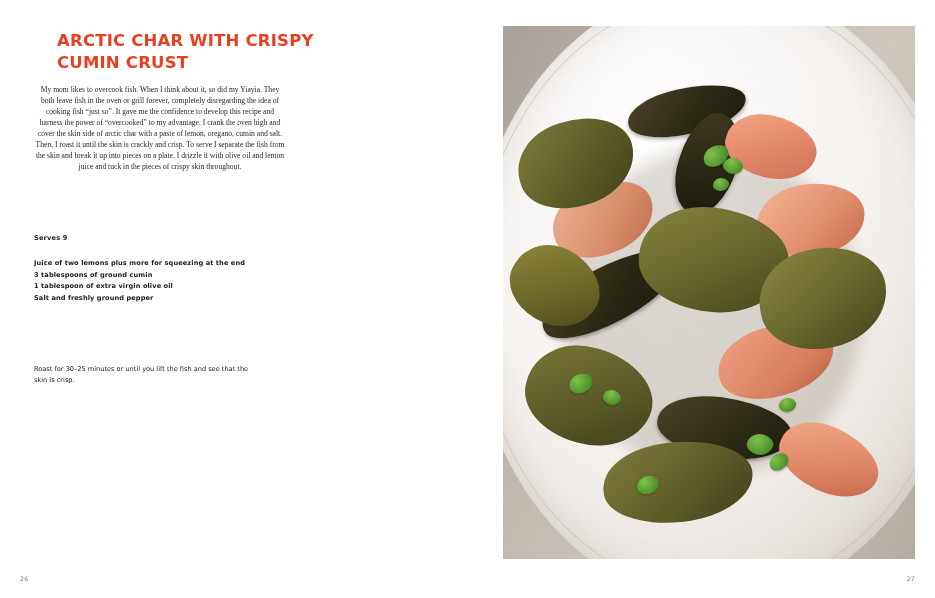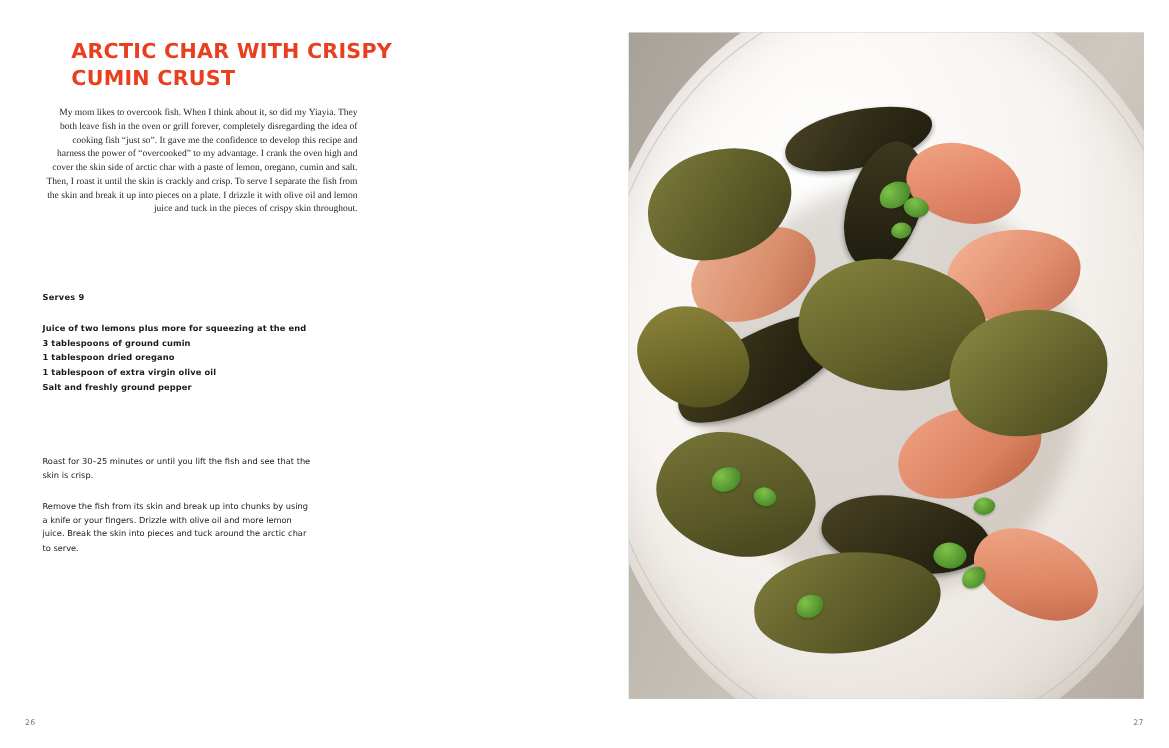--- a/index.html
+++ b/index.html
@@ -49,21 +49,21 @@
 
   .headnote {
     position: absolute;
     left: 34px;
     top: 84px;
     width: 252px;
     font-family: "Liberation Serif", serif;
     font-size: 7.6px;
     line-height: 1.45;
     color: #262626;
-    text-align: right;
+    text-align: center;
   }
 
   .serves {
     position: absolute;
     left: 34px;
     top: 234px;
     font-family: "DejaVu Sans", sans-serif;
     font-weight: bold;
     font-size: 6.6px;
     letter-spacing: 0.2px;
@@ -201,28 +201,26 @@
 
     <div class="recipe-title">ARCTIC CHAR WITH CRISPY CUMIN CRUST</div>
 
     <div class="headnote">My mom likes to overcook fish. When I think about it, so did my Yiayia. They both leave fish in the oven or grill forever, completely disregarding the idea of cooking fish “just so”. It gave me the confidence to develop this recipe and harness the power of “overcooked” to my advantage. I crank the oven high and cover the skin side of arctic char with a paste of lemon, oregano, cumin and salt. Then, I roast it until the skin is crackly and crisp. To serve I separate the fish from the skin and break it up into pieces on a plate. I drizzle it with olive oil and lemon juice and tuck in the pieces of crispy skin throughout.</div>
 
     <div class="serves">Serves 9</div>
 
     <ul class="ingredients">
       <li>Juice of two lemons plus more for squeezing at the end</li>
       <li>3 tablespoons of ground cumin</li>
-      <li>1 tablespoon dried oregano</li>
       <li>1 tablespoon of extra virgin olive oil</li>
       <li>Salt and freshly ground pepper</li>
     </ul>
 
     <div class="steps">
       <p>Roast for 30–25 minutes or until you lift the fish and see that the skin is crisp.</p>
-      <p>Remove the fish from its skin and break up into chunks by using a knife or your fingers. Drizzle with olive oil and more lemon juice. Break the skin into pieces and tuck around the arctic char to serve.</p>
     </div>
 
     <div class="folio folio-left">26</div>
   </div>
 
   <div class="page-right">
 
     <div class="photo">
       <div class="bg-wood"></div>
       <div class="plate">

